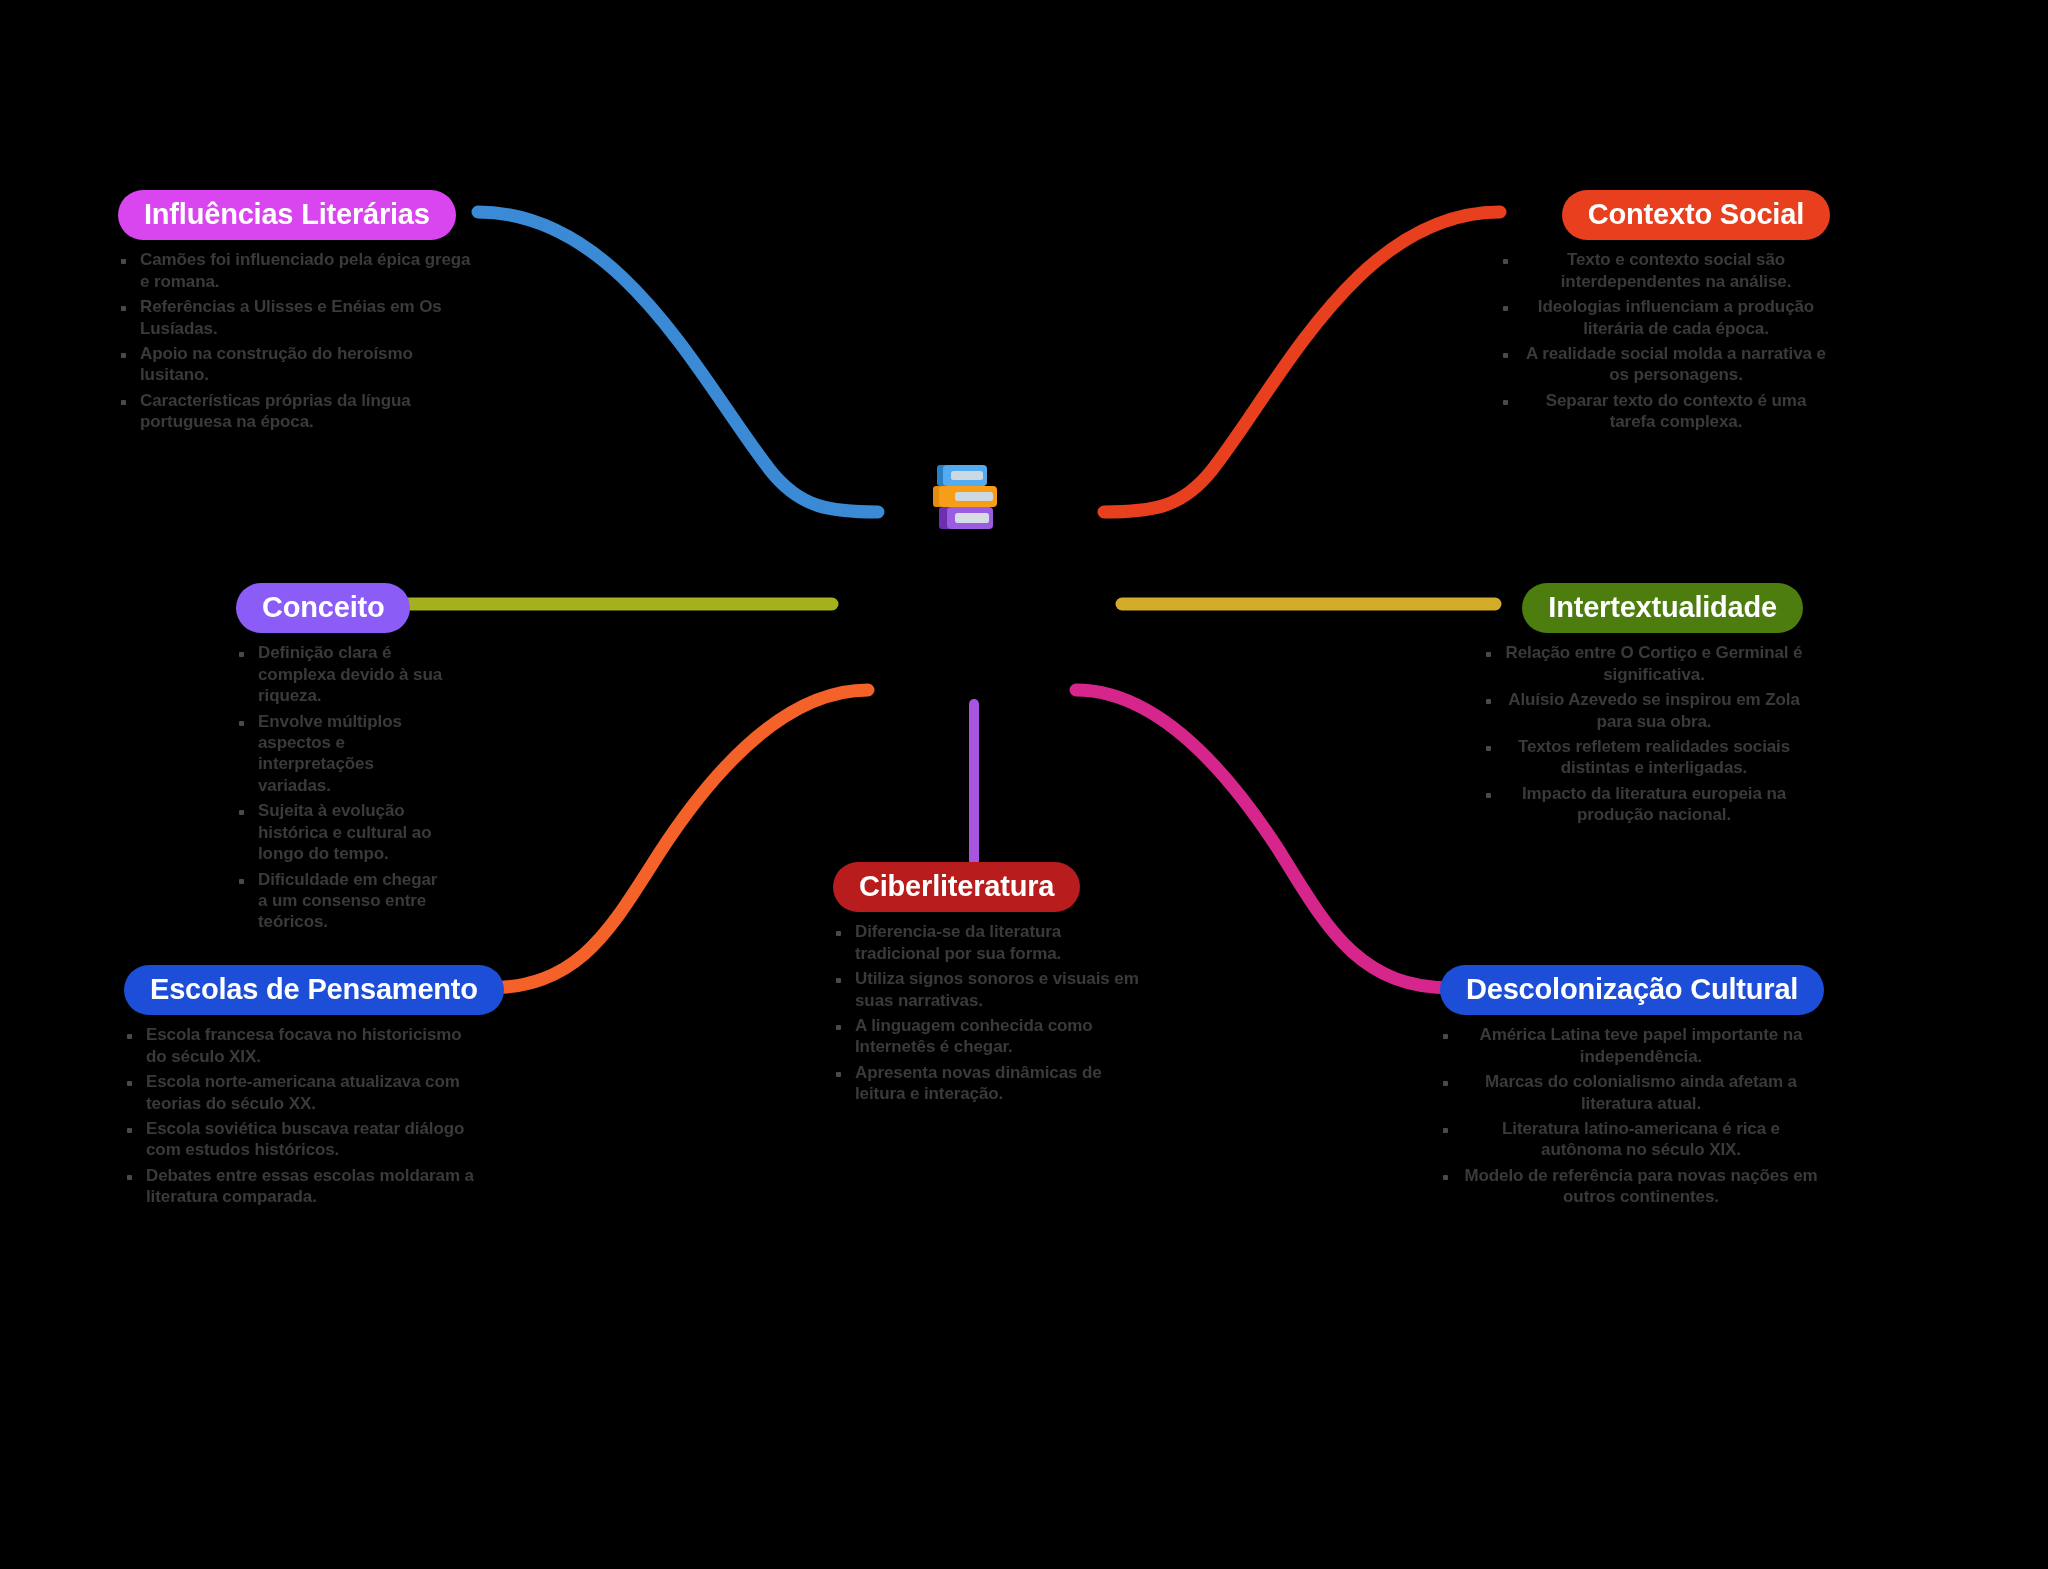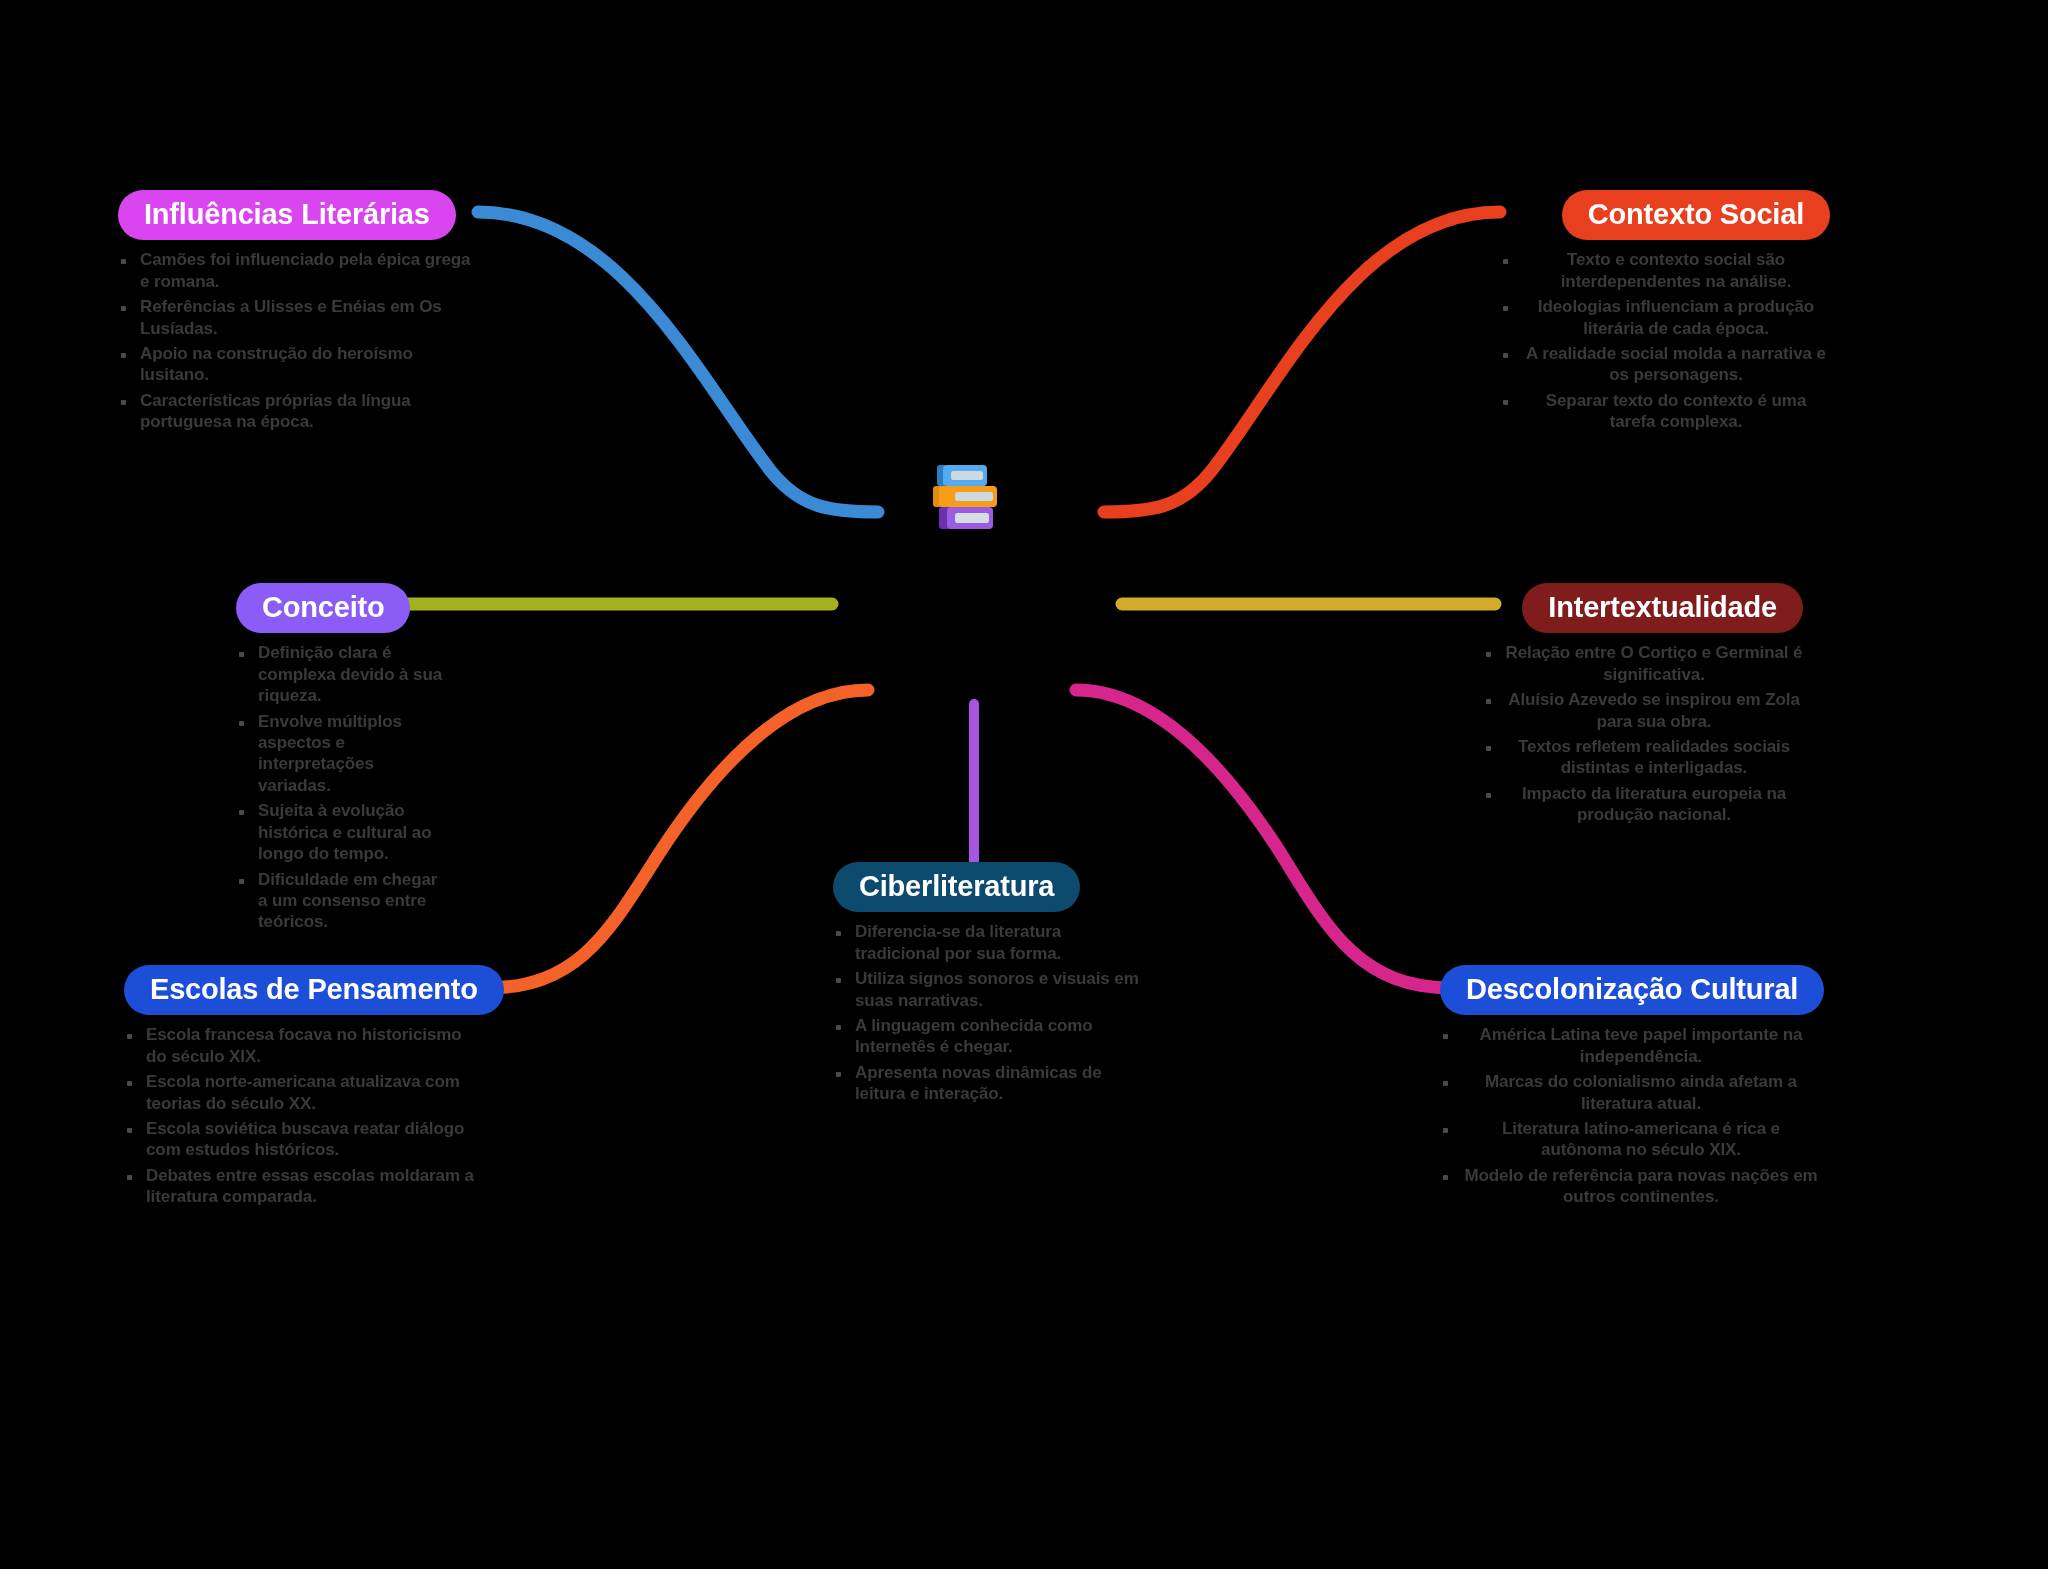--- a/index.html
+++ b/index.html
@@ -152,41 +152,41 @@
     <span class="pill" style="background:#8b5cf6">Conceito</span>
     <ul class="bullets">
       <li>Definição clara é complexa devido à sua riqueza.</li>
       <li>Envolve múltiplos aspectos e interpretações variadas.</li>
       <li>Sujeita à evolução histórica e cultural ao longo do tempo.</li>
       <li>Dificuldade em chegar a um consenso entre teóricos.</li>
     </ul>
   </div>
 
   <div class="branch align-right" id="b-intertext">
-    <span class="pill" style="background:#7f1d1d">Intertextualidade</span>
+    <span class="pill" style="background:#4d7c0f">Intertextualidade</span>
     <ul class="bullets">
       <li>Relação entre O Cortiço e Germinal é significativa.</li>
       <li>Aluísio Azevedo se inspirou em Zola para sua obra.</li>
       <li>Textos refletem realidades sociais distintas e interligadas.</li>
       <li>Impacto da literatura europeia na produção nacional.</li>
     </ul>
   </div>
 
   <div class="branch" id="b-escolas">
     <span class="pill" style="background:#1d4ed8">Escolas de Pensamento</span>
     <ul class="bullets">
       <li>Escola francesa focava no historicismo do século XIX.</li>
       <li>Escola norte-americana atualizava com teorias do século XX.</li>
       <li>Escola soviética buscava reatar diálogo com estudos históricos.</li>
       <li>Debates entre essas escolas moldaram a literatura comparada.</li>
     </ul>
   </div>
 
   <div class="branch" id="b-ciber">
-    <span class="pill" style="background:#0c4a6e">Ciberliteratura</span>
+    <span class="pill" style="background:#b91c1c">Ciberliteratura</span>
     <ul class="bullets">
       <li>Diferencia-se da literatura tradicional por sua forma.</li>
       <li>Utiliza signos sonoros e visuais em suas narrativas.</li>
       <li>A linguagem conhecida como Internetês é chegar.</li>
       <li>Apresenta novas dinâmicas de leitura e interação.</li>
     </ul>
   </div>
 
   <div class="branch align-right" id="b-descol">
     <span class="pill" style="background:#1d4ed8">Descolonização Cultural</span>

